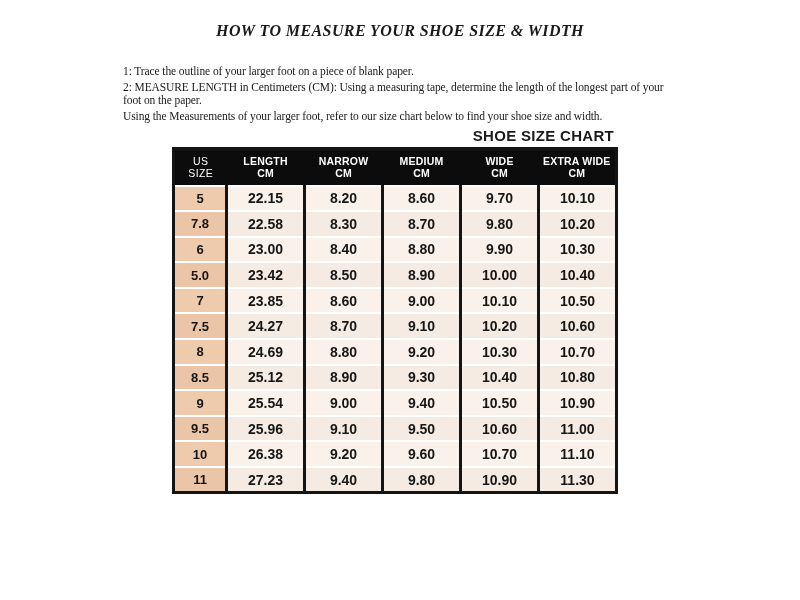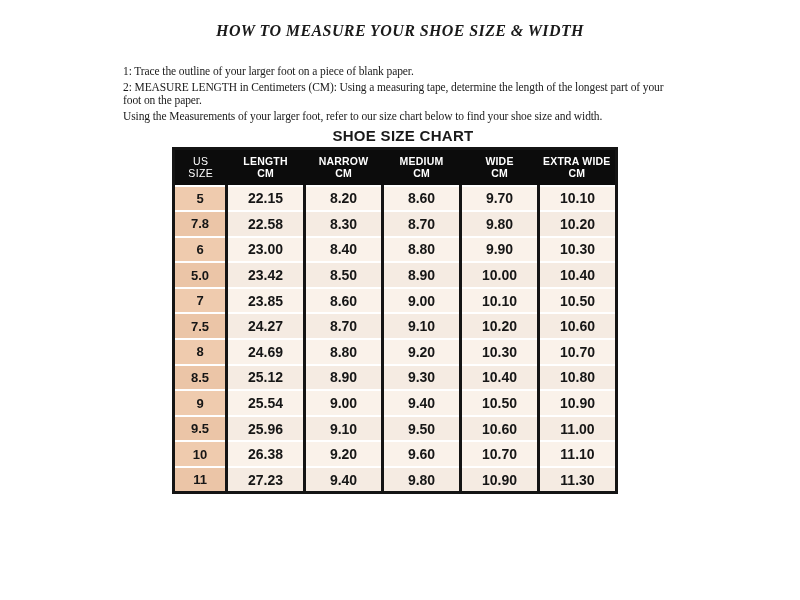--- a/index.html
+++ b/index.html
@@ -29,22 +29,22 @@
     font-family: "Liberation Serif", serif;
     font-size: 11.5px;
     letter-spacing: -0.1px;
     line-height: 13.5px;
     color: var(--text, #1a1a1a);
     margin-top: 19px;
   }
   .instructions p { margin-bottom: 2px; }
   .chart-title {
     position: absolute;
-    top: 127px; left: 180px; width: 446px;
-    text-align: center;
+    top: 127px; left: 168px; width: 446px;
+    text-align: right;
     font-family: "Liberation Sans", sans-serif;
     font-weight: 600;
     font-size: 15px;
     letter-spacing: 0.3px;
     color: var(--text, #1a1a1a);
   }
   table.size-table {
     position: absolute;
     top: 147px; left: 172px;
     width: 446px;

